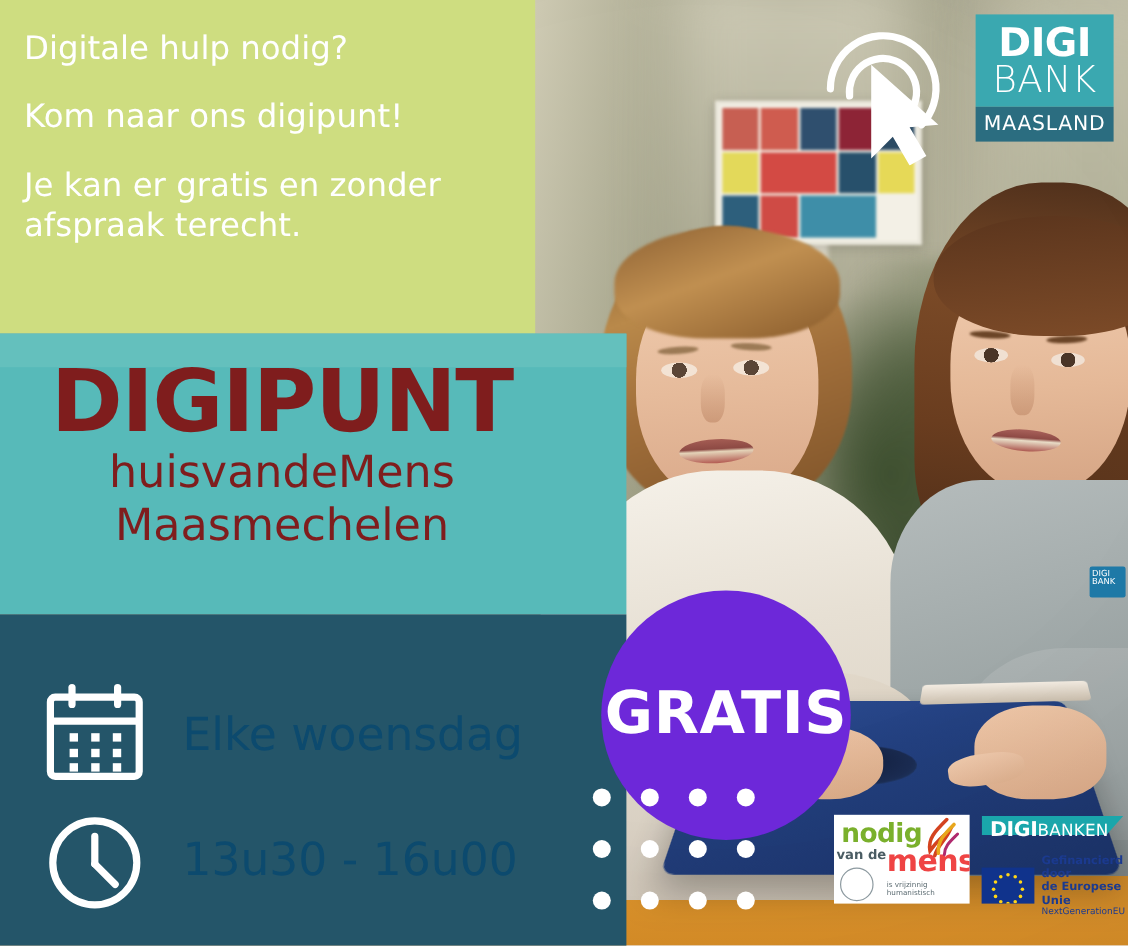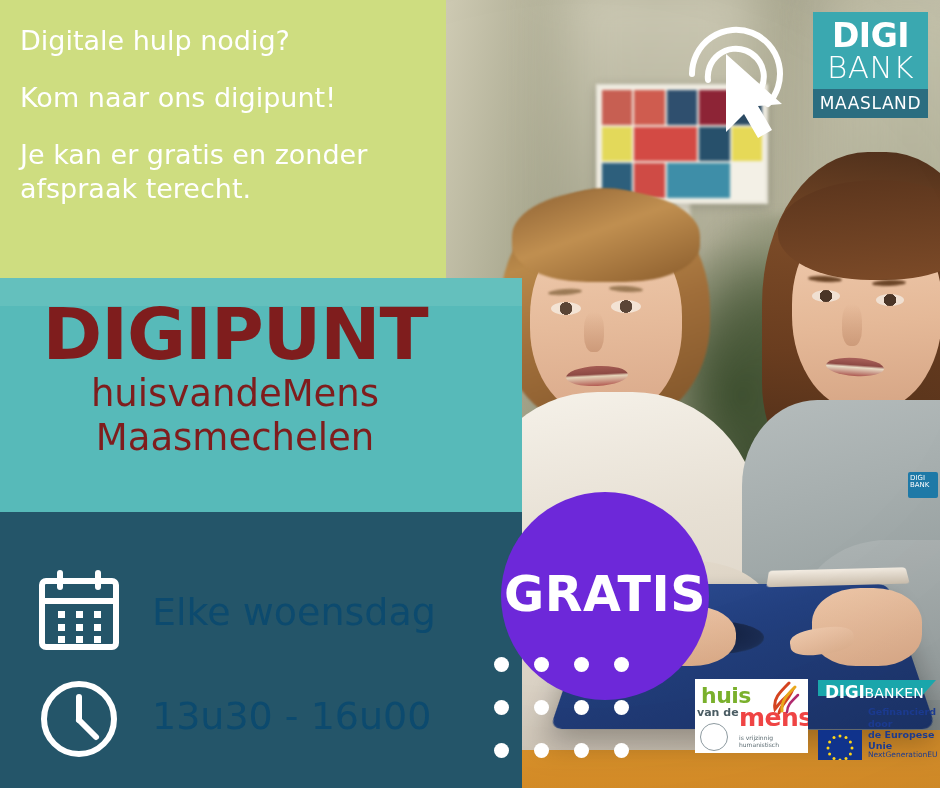--- a/index.html
+++ b/index.html
@@ -431,21 +431,21 @@
   .dbk-text {
     position:absolute; left:7px; top:4px;
     color:#ffffff; line-height:1;
   }
   .dbk-text b { font-size:17px; font-weight:800; letter-spacing:-.3px; }
   .dbk-text span { font-size:14px; font-weight:400; letter-spacing:.2px; }
   .logo-eu {
     position: absolute;
     left: 818px; top: 716px;
     width: 118px; height: 44px;
-    display: flex; align-items: flex-end; gap: 6px;
+    display: flex; align-items: center; gap: 6px;
   }
   .eu-flag {
     width: 44px; height: 30px; flex: 0 0 44px;
     background: #10338c;
     position: relative;
   }
   .eu-text { color:#1b3a8f; line-height:1.18; padding-top:1px; }
   .eu-text .l1, .eu-text .l2 { font-size: 9.5px; font-weight: 700; }
   .eu-text .l3 { font-size: 7.5px; font-weight: 400; }
 </style>
@@ -603,21 +603,21 @@
 
   <div class="digibank">
     <div class="digibank-main">
       <div class="db-digi">DIGI</div>
       <div class="db-bank">BANK</div>
     </div>
     <div class="digibank-sub">MAASLAND</div>
   </div>
 
   <div class="logo-hvdm">
-    <div class="hvdm-huis">huis</div>
+    <div class="hvdm-huis">nodig</div>
     <div class="hvdm-vandede">van de</div>
     <div class="hvdm-mens">mens</div>
     <div class="hvdm-tag">is vrijzinnig humanistisch</div>
     <div class="hvdm-seal"></div>
     <svg width="36" height="34" style="position:absolute;left:72px;top:2px" aria-hidden="true">
       <path d="M22 2 C12 12 6 18 8 28 C14 20 18 16 24 12 C20 20 14 24 12 32" fill="none" stroke="#d4431f" stroke-width="3" stroke-linecap="round"></path>
       <path d="M28 6 C20 14 14 20 15 30" fill="none" stroke="#e8a71c" stroke-width="3" stroke-linecap="round"></path>
       <path d="M31 14 C25 20 20 24 20 31" fill="none" stroke="#b02a6e" stroke-width="2.5" stroke-linecap="round"></path>
     </svg>
   </div>

